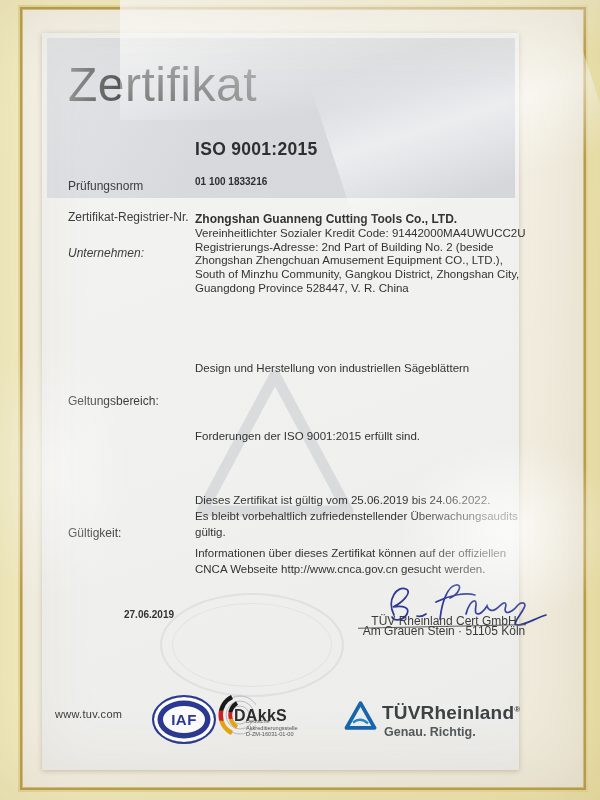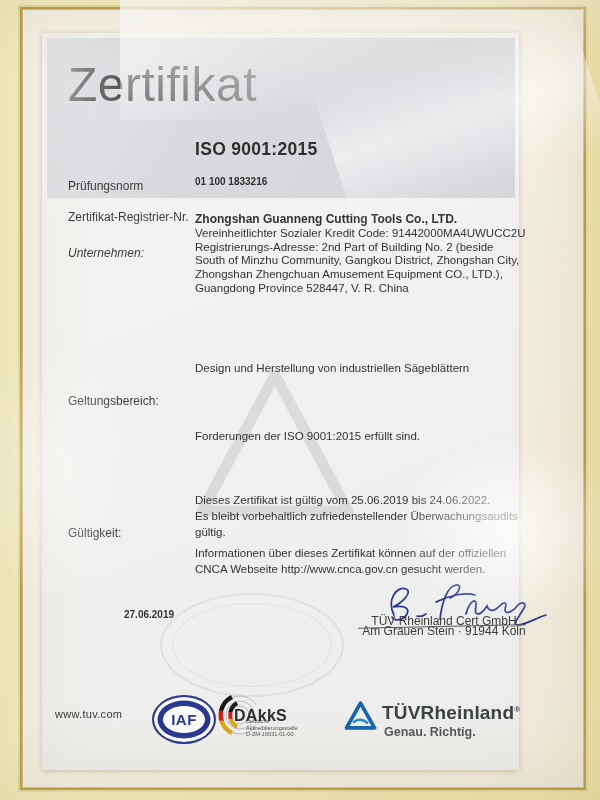--- a/index.html
+++ b/index.html
@@ -91,22 +91,22 @@
     <div class="val v-standard">ISO 9001:2015</div>
 
     <div class="lbl" style="left:26px;top:145px;">Zertifikat-Registrier-Nr.</div>
     <div class="val v-registry">01 100 1833216</div>
 
     <div class="lbl" style="left:26px;top:181px;font-style:italic;">Unternehmen:</div>
     <div class="block" style="top:180px;">
       <div class="bname">Zhongshan Guanneng Cutting Tools Co., LTD.</div>
       <div>Vereinheitlichter Sozialer Kredit Code: 91442000MA4UWUCC2U</div>
       <div>Registrierungs-Adresse: 2nd Part of Building No. 2 (beside</div>
+      <div>Zhongshan Zhengchuan Amusement Equipment CO., LTD.),</div>
       <div>South of Minzhu Community, Gangkou District, Zhongshan City,</div>
-      <div>Zhongshan Zhengchuan Amusement Equipment CO., LTD.),</div>
       <div>Guangdong Province 528447, V. R. China</div>
     </div>
 
     <div class="lbl" style="left:26px;top:329px;">Geltungsbereich:</div>
     <div class="block" style="top:329px;">Design und Herstellung von industriellen Sägeblättern</div>
 
     <div class="block para" style="top:396px;">
       <div>Forderungen der ISO 9001:2015 erfüllt sind.</div>
     </div>
 
@@ -129,21 +129,21 @@
         <path d="M16,36 C8,20 20,6 28,10 C35,13 24,24 15,28 C26,26 32,29 29,35 C26,41 16,43 14,38"></path>
         <path d="M39,37 C42,38 45,37 48,35"></path>
         <path d="M62,40 C64,22 70,7 78,6 C85,5 81,15 72,19"></path>
         <path d="M58,23 C72,16 88,13 97,16"></path>
         <path d="M88,35 C90,27 94,21 97,22 C100,23 96,31 98,34 C101,37 106,32 109,27 C110,31 114,33 118,30 C122,27 125,23 127,24 C130,25 125,31 128,33 C131,35 137,30 140,26 C144,22 149,24 146,29 C142,37 133,46 140,46 C147,46 158,39 168,36"></path>
       </g>
     </svg>
     <div class="sigline"></div>
     <div class="issuer">
       <div>TÜV Rheinland Cert GmbH</div>
-      <div>Am Grauen Stein · 91944 Köln</div>
+      <div>Am Grauen Stein · 51105 Köln</div>
     </div>
 
     <div class="website">www.tuv.com</div>
 
     <div class="iaf">
       <span>IAF</span>
     </div>
 
     <div class="dakks">
       <svg width="46" height="52" viewBox="0 0 46 52" style="position:absolute;left:-6px;top:-2px;">

